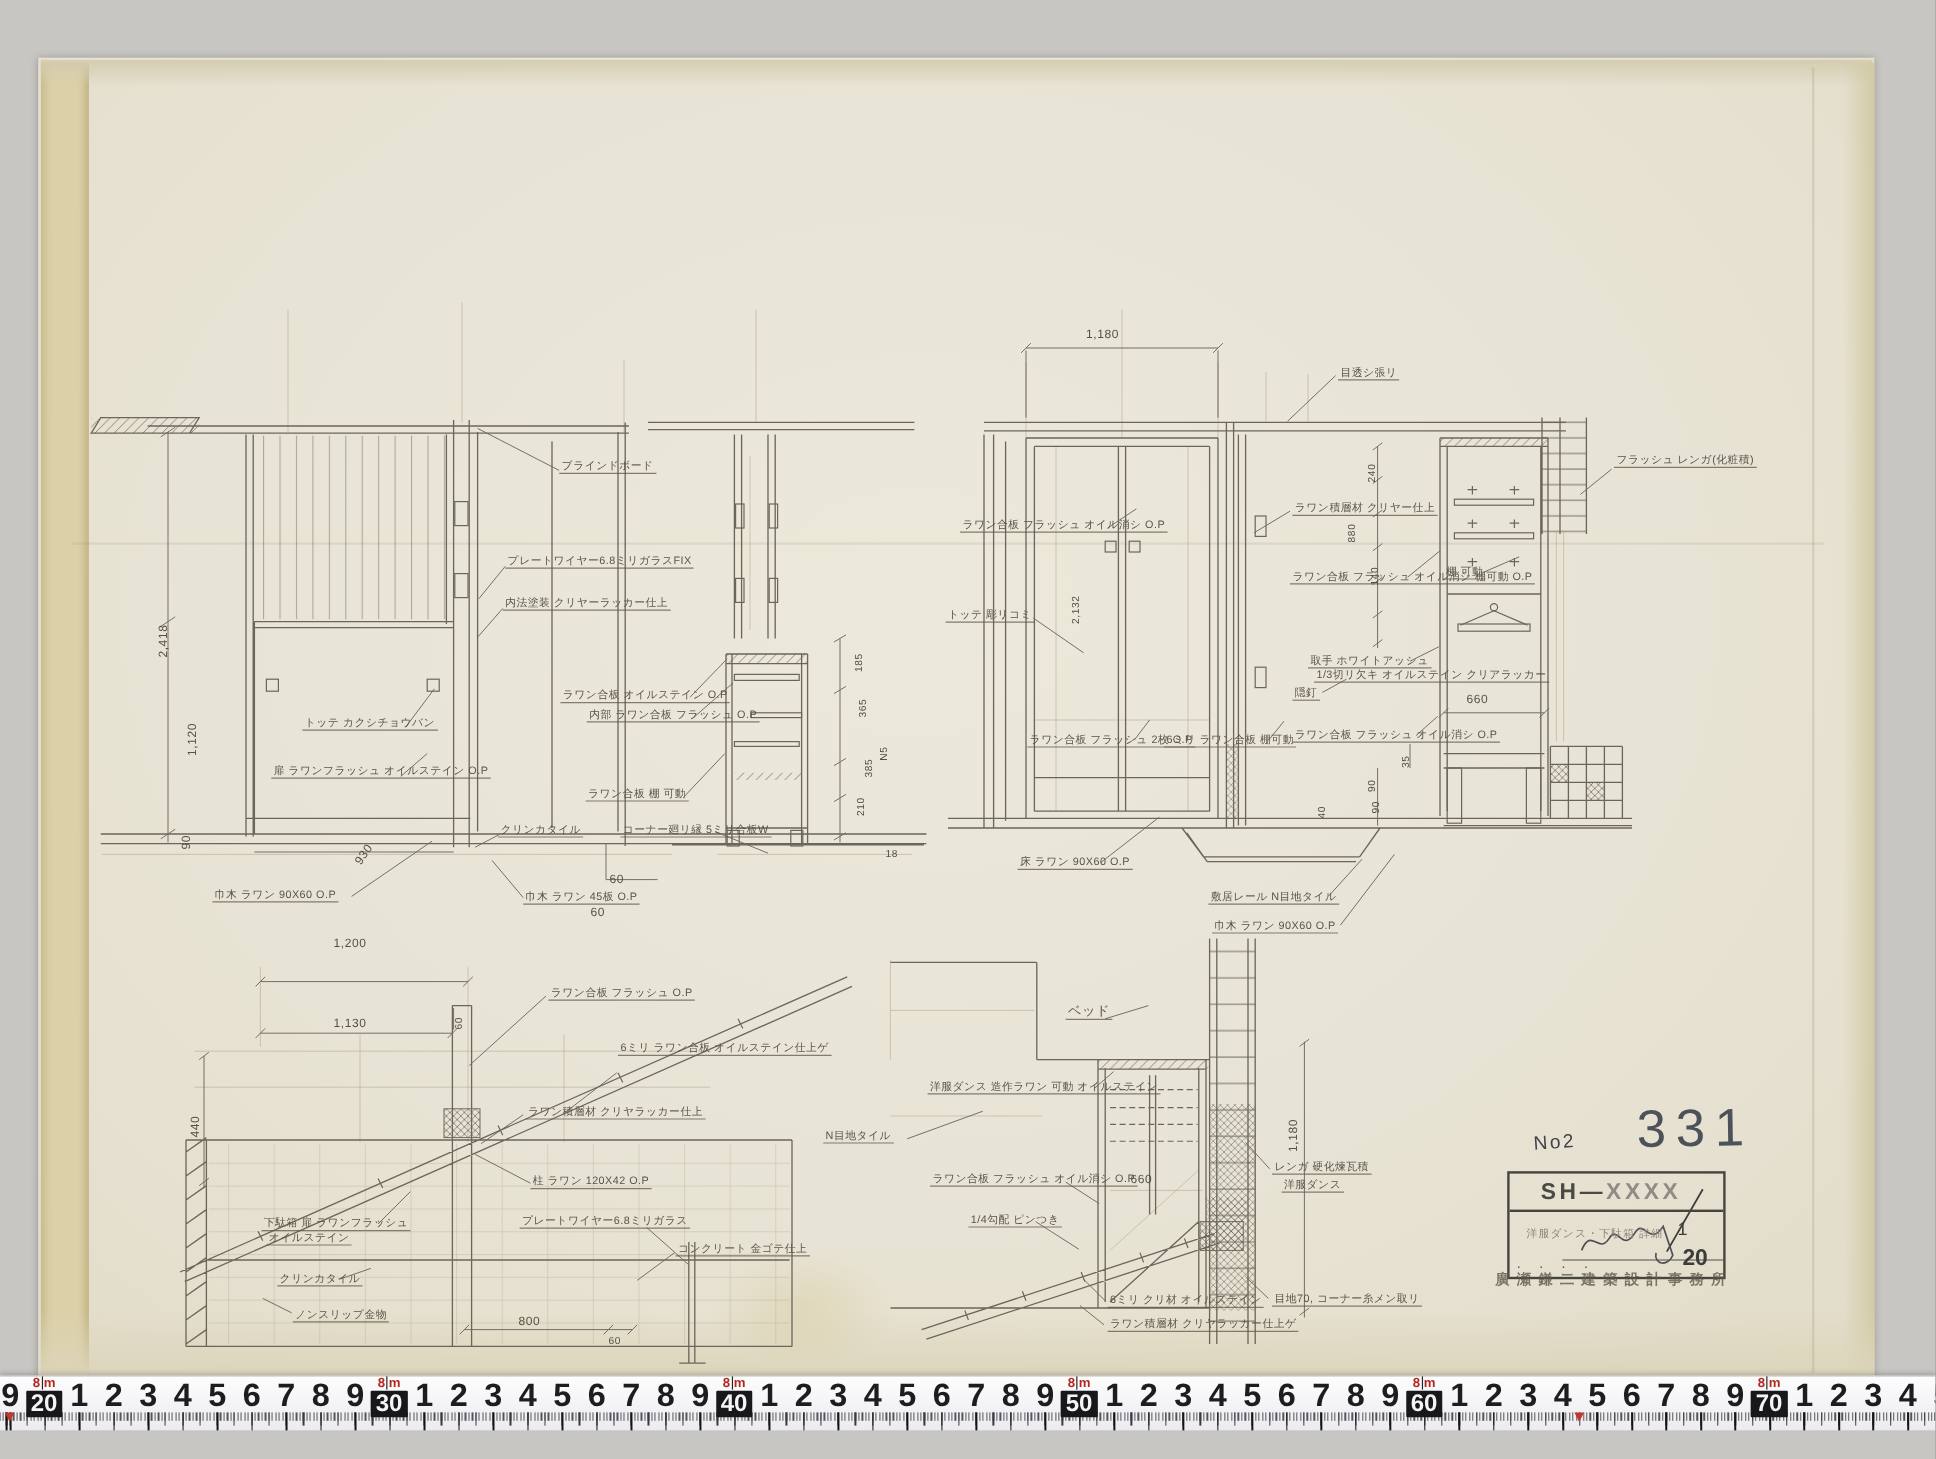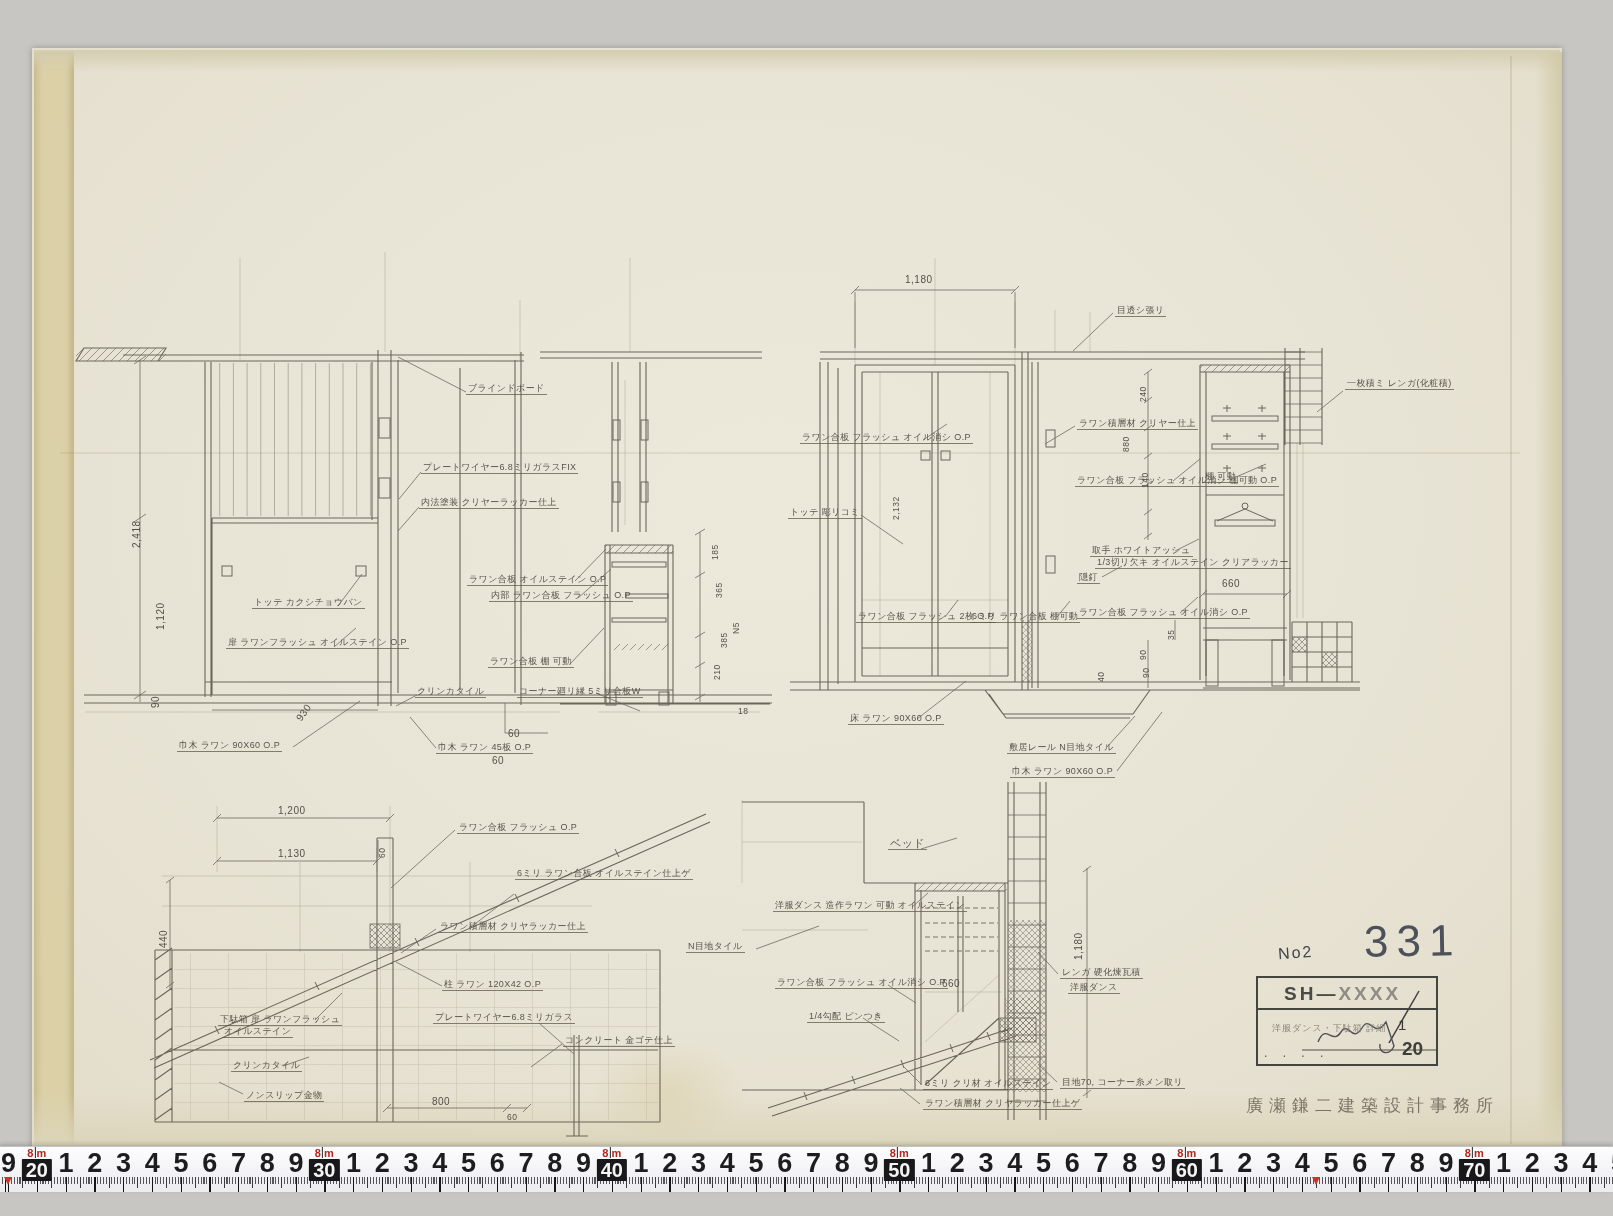--- a/index.html
+++ b/index.html
@@ -38,22 +38,22 @@
   .tb-no{position:absolute;left:1278px;top:944px;font-size:16px;color:#41444b;letter-spacing:2px;transform:rotate(-4deg);}
   .tb-num{position:absolute;left:1364px;top:916px;font-size:44px;color:#4d515a;letter-spacing:8px;transform:rotate(-1deg);}
   .tb-box{position:absolute;left:1256px;top:976px;width:182px;height:90px;border:2px solid #45453f;}
   .tb-row1{height:32px;border-bottom:2px solid #45453f;line-height:32px;padding-left:26px;
            font-size:19px;font-weight:bold;letter-spacing:3px;color:#4a4a45;}
   .tb-row1 .tb-x{color:#8f8c84;}
   .tb-title{position:absolute;left:14px;top:44px;font-size:9px;color:#8a857a;letter-spacing:1px;}
   .tb-f1{position:absolute;left:140px;top:38px;font-size:15px;color:#3d3d3a;}
   .tb-f2{position:absolute;left:144px;top:60px;font-size:19px;font-weight:bold;color:#3d3d3a;}
   .tb-dots{position:absolute;left:6px;top:68px;font-size:12px;color:#55544e;letter-spacing:6px;}
-  .tb-stamp{position:absolute;left:1246px;top:1058px;font-size:17px;font-weight:normal;letter-spacing:6px;
-            color:rgba(92,86,74,.78);white-space:nowrap;margin-top:36px;}
+  .tb-stamp{position:absolute;left:1246px;top:1058px;font-size:12px;font-weight:bold;letter-spacing:6px;
+            color:rgba(92,86,74,.78);white-space:nowrap;}
   
   #ruler{position:absolute;left:0;top:1146px;width:1613px;height:46px;
          background:linear-gradient(#fdfdfe,#ebebf0);border-top:1px solid #c2c2c6;
          box-shadow:0 -2px 4px rgba(0,0,0,.18);}
   .tk{position:absolute;left:0;top:30px;width:100%;background-position-x:8px;}
   .tk.mm{height:7px; background-image:repeating-linear-gradient(90deg,#55555a 0 1px,transparent 1px 2.875px);}
   .tk.m5{height:11px;background-image:repeating-linear-gradient(90deg,#3a3a3e 0 1px,transparent 1px 14.375px);}
   .tk.cm{height:15px;background-image:repeating-linear-gradient(90deg,#151517 0 1.4px,transparent 1.4px 28.75px);}
   .rc{position:absolute;top:1px;transform:translateX(-50%);font-weight:bold;font-size:27px;color:#1d1d20;letter-spacing:-1px;}
   .rw{position:absolute;top:0;transform:translateX(-50%);text-align:center;}
@@ -250,21 +250,21 @@
 
     <div class="ann" style="left:1115px;top:305px">目透シ張リ</div>
     <div class="ann" style="left:800px;top:432px">ラワン合板 フラッシュ オイル消シ O.P</div>
     <div class="ann" style="left:788px;top:507px">トッテ 彫リコミ</div>
     <div class="ann" style="left:848px;top:713px">床 ラワン 90X60 O.P</div>
     <div class="ann" style="left:1007px;top:742px">敷居レール N目地タイル</div>
     <div class="ann" style="left:1010px;top:766px">巾木 ラワン 90X60 O.P</div>
     <div class="ann" style="left:856px;top:611px">ラワン合板 フラッシュ 2枚 O.P</div>
     <div class="ann" style="left:970px;top:611px">6ミリ ラワン合板 棚可動</div>
 
-    <div class="ann" style="left:1345px;top:378px">一枚積ミ レンガ(化粧積)</div>
+    <div class="ann" style="left:1345px;top:378px">フラッシュ レンガ(化粧積)</div>
     <div class="ann" style="left:1077px;top:418px">ラワン積層材 クリヤー仕上</div>
     <div class="ann" style="left:1075px;top:475px">ラワン合板 フラッシュ オイル消シ 棚可動 O.P</div>
     <div class="ann" style="left:1203px;top:471px">棚 可動</div>
     <div class="ann" style="left:1090px;top:545px">取手 ホワイトアッシュ</div>
     <div class="ann" style="left:1095px;top:557px">1/3切リ欠キ オイルステイン クリアラッカー</div>
     <div class="ann" style="left:1077px;top:572px">隠釘</div>
     <div class="ann" style="left:1077px;top:607px">ラワン合板 フラッシュ オイル消シ O.P</div>
 
     <div class="ann" style="left:457px;top:822px">ラワン合板 フラッシュ O.P</div>
     <div class="ann" style="left:515px;top:868px">6ミリ ラワン合板 オイルステイン仕上ゲ</div>
@@ -309,21 +309,21 @@
 
     <div class="dim sm r90" style="left:1138px;top:402px">240</div>
     <div class="dim sm r90" style="left:1121px;top:452px">880</div>
     <div class="dim sm r90" style="left:1140px;top:488px">140</div>
     <div class="dim" style="left:1222px;top:578px">660</div>
     <div class="dim sm r90" style="left:1166px;top:640px">35</div>
     <div class="dim sm r90" style="left:1138px;top:660px">90</div>
     <div class="dim sm r90" style="left:1141px;top:678px">90</div>
     <div class="dim sm r90" style="left:1096px;top:682px">40</div>
 
-    <div class="dim" style="left:278px;top:805px">1,200</div>
+    <div class="dim" style="left:278px;top:781px">1,200</div>
     <div class="dim" style="left:278px;top:848px">1,130</div>
     <div class="dim sm r90" style="left:377px;top:858px">60</div>
     <div class="dim r90" style="left:158px;top:948px">440</div>
     <div class="dim" style="left:432px;top:1096px">800</div>
     <div class="dim sm" style="left:507px;top:1112px">60</div>
 
     <div class="dim r90" style="left:1073px;top:960px">1,180</div>
     <div class="dim" style="left:942px;top:978px">660</div>
   </div>
 

